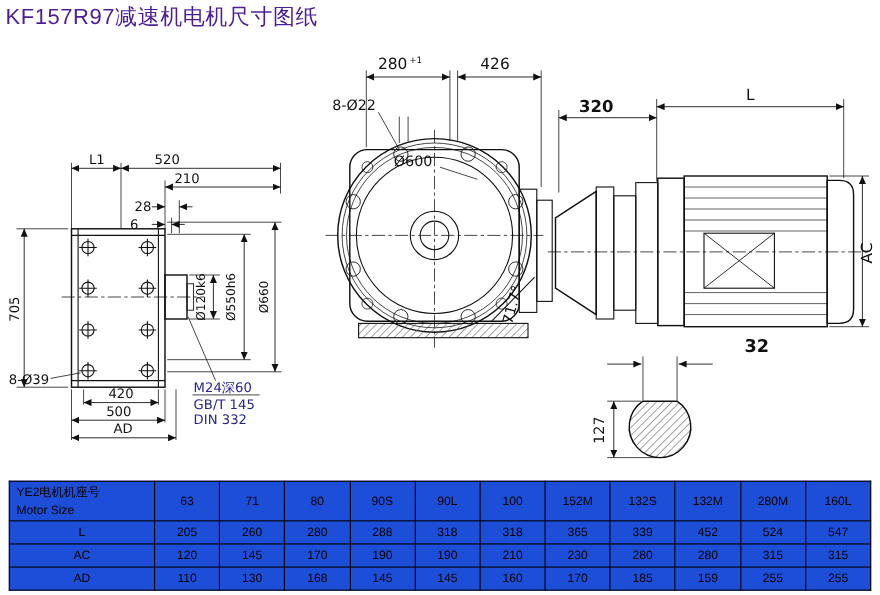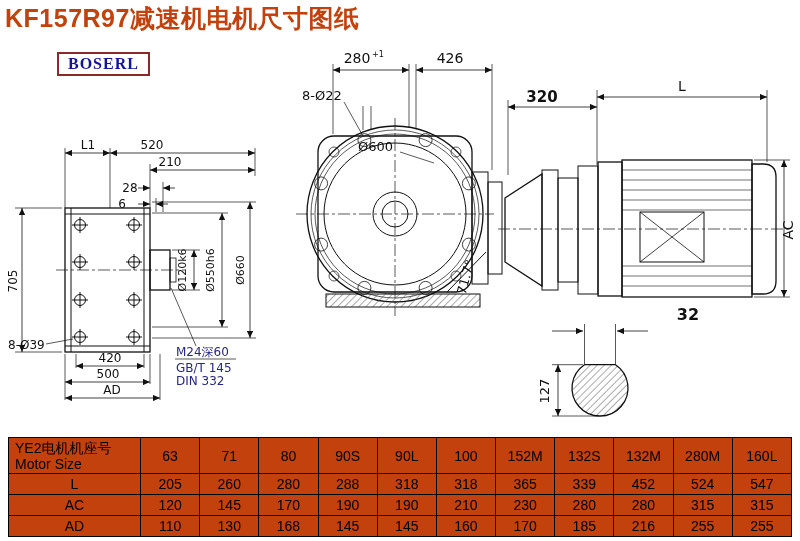--- a/index.html
+++ b/index.html
@@ -1,20 +1,20 @@
 <!DOCTYPE html>
 <html><head>
 <meta charset="utf-8">
 <style>
   * { margin:0; padding:0; box-sizing:border-box; }
   html,body { width:800px; height:541px; background:#fff; overflow:hidden; }
   body { position:relative; font-family:"Liberation Sans", sans-serif; }
   .page { position:absolute; inset:0; width:800px; height:541px; background:#fff; overflow:hidden; }
 
-  .title { position:absolute; left:5px; top:2px; font-size:25px; font-weight:bold; color:#c2410c;
+  .title { position:absolute; left:5px; top:2px; font-size:20px; font-weight:normal; color:#4c1d95;
            font-family:"Liberation Sans", sans-serif; letter-spacing:0.5px; }
   .logo  { position:absolute; left:57px; top:52px; border:2px solid #8c2a2a; padding:1px 9px; background:#fff; }
   .logo span { color:#1414a0; font-family:"Liberation Serif", serif; font-weight:bold;
                font-size:16px; letter-spacing:1px; }
 
   svg.drawing { position:absolute; left:0; top:0; }
   .drawing text { fill:#111; font-family:"DejaVu Sans","Liberation Sans",sans-serif; font-size:12px; }
   .drawing text.mid { text-anchor:middle; }
   .drawing text.t8  { font-size:8px; }
   .drawing text.t11 { font-size:11px; }
@@ -30,35 +30,32 @@
   .drawing .sw06 { stroke-width:0.6; }
   .drawing .dim  { stroke-width:0.8; marker-start:url(#arr); marker-end:url(#arr); }
   .drawing .dime { stroke-width:0.8; marker-end:url(#arr); }
   .drawing .ext  { stroke-width:0.7; }
   .drawing .cl   { stroke-width:0.7; stroke-dasharray:12 3 3 3; }
   .drawing .arrhead { fill:#111; stroke:none; }
   .drawing .hatchline { stroke:#555; stroke-width:1; }
   .drawing .hatchfill { fill:url(#hatch); }
 
   table.sizes { position:absolute; left:8px; top:437px; width:784px; border-collapse:collapse;
-                table-layout:fixed; font-size:14px; color:#000; background:#c2410c; }
+                table-layout:fixed; font-size:11px; color:#000; background:#1d4ed8; }
   table.sizes td { border:1px solid #000; text-align:center; padding:1px 0; height:21px; vertical-align:middle; }
   table.sizes td.headcell { text-align:left; padding-left:6px; height:36px; }
   table.sizes td.headcell div { line-height:16px; }
 </style>
 </head>
 <body>
 
 <div class="page">
 
   <div class="title">KF157R97减速机电机尺寸图纸</div>
 
-  <div class="logo">
-    <span>BOSERL</span>
-  </div>
 
   <svg class="drawing" width="800" height="436" viewBox="0 0 800 436">
     <defs>
       <marker id="arr" viewBox="0 0 10 8" markerWidth="10" markerHeight="8" refX="9" refY="4" orient="auto-start-reverse">
         <path class="arrhead" d="M0,0 L9,4 L0,8 Z"></path>
       </marker>
       <pattern id="hatch" width="5" height="5" patternUnits="userSpaceOnUse" patternTransform="rotate(45)">
         <line class="hatchline" x1="0" y1="0" x2="0" y2="5"></line>
       </pattern>
       <g id="bolt" class="sw08">
@@ -303,20 +300,20 @@
         <tr>
           <td>AD</td>
           <td>110</td>
           <td>130</td>
           <td>168</td>
           <td>145</td>
           <td>145</td>
           <td>160</td>
           <td>170</td>
           <td>185</td>
-          <td>216</td>
+          <td>159</td>
           <td>255</td>
           <td>255</td>
         </tr>
       </tbody>
   </table>
 
 </div>
 
 </body></html>

